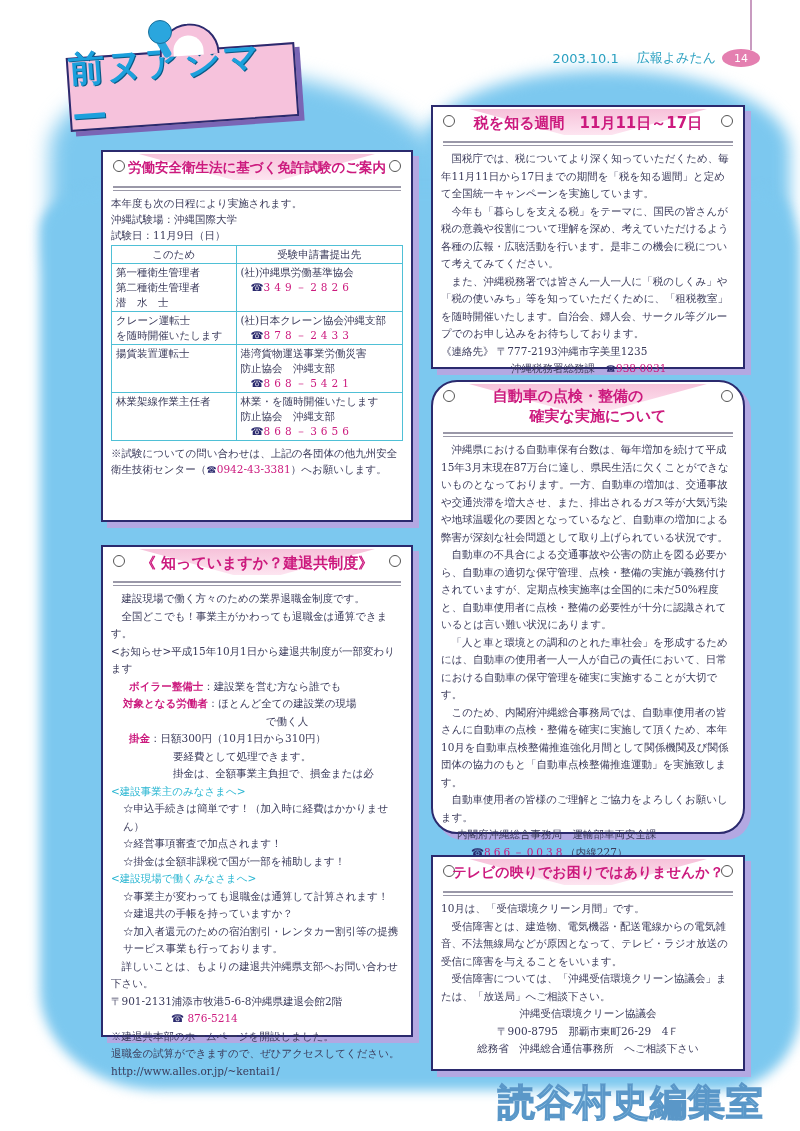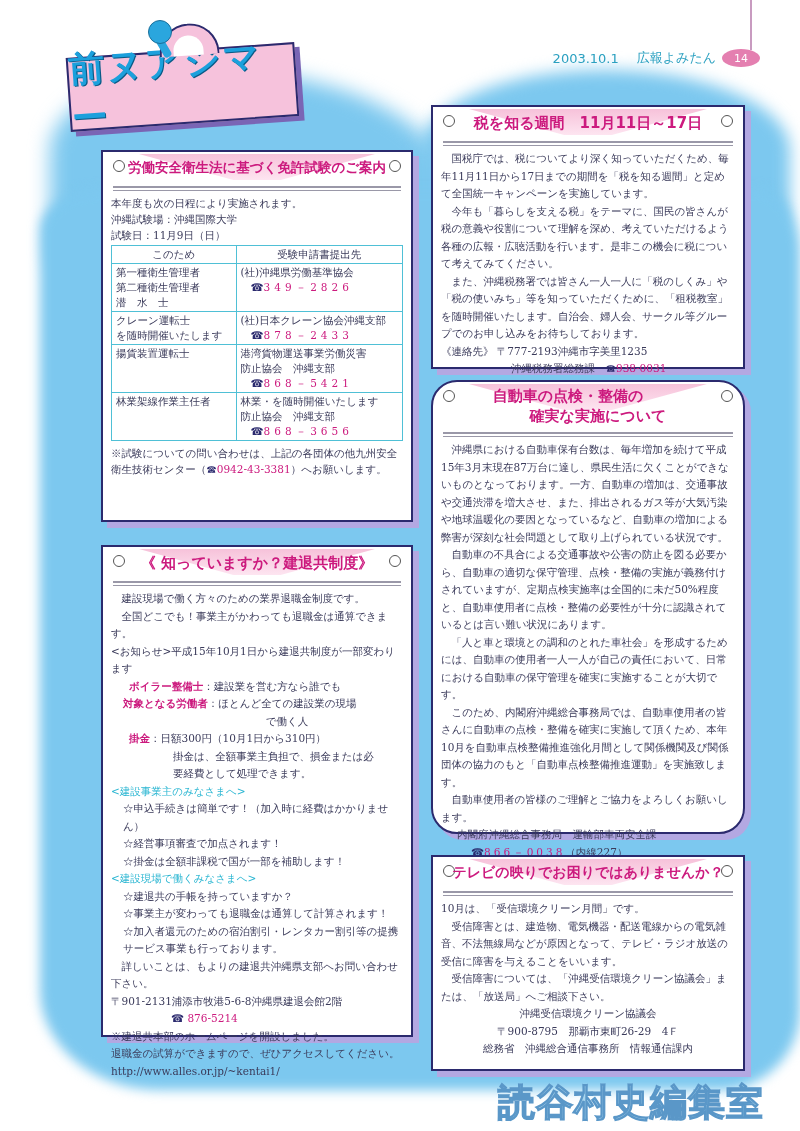--- a/index.html
+++ b/index.html
@@ -202,29 +202,29 @@
   </div>
   <div class="double-rule"></div>
   <div class="body-text">
     <p class="indent">建設現場で働く方々のための業界退職金制度です。</p>
     <p class="indent">全国どこでも！事業主がかわっても退職金は通算できます。</p>
     <p>&lt;お知らせ&gt;平成15年10月1日から建退共制度が一部変わります</p>
     <p style="padding-left:18px"><span class="magenta-b">ボイラー整備士</span><span>：建設業を営む方なら誰でも</span></p>
     <p style="padding-left:12px"><span class="magenta-b">対象となる労働者</span><span>：ほとんど全ての建設業の現場</span></p>
     <p class="center" style="padding-left:60px">で働く人</p>
     <p style="padding-left:18px"><span class="magenta-b">掛金</span><span>：日額300円（10月1日から310円）</span></p>
+    <p style="padding-left:62px">要経費として処理できます。</p>
     <p style="padding-left:62px">掛金は、全額事業主負担で、損金または必</p>
-    <p style="padding-left:62px">要経費として処理できます。</p>
     <p class="cyan">&lt;建設事業主のみなさまへ&gt;</p>
     <p style="padding-left:12px">☆申込手続きは簡単です！（加入時に経費はかかりません）</p>
     <p style="padding-left:12px">☆経営事項審査で加点されます！</p>
     <p style="padding-left:12px">☆掛金は全額非課税で国が一部を補助します！</p>
     <p class="cyan">&lt;建設現場で働くみなさまへ&gt;</p>
+    <p style="padding-left:12px">☆事業主が変わっても退職金は通算して計算されます！</p>
     <p style="padding-left:12px">☆建退共の手帳を持っていますか？</p>
-    <p style="padding-left:12px">☆事業主が変わっても退職金は通算して計算されます！</p>
     <p style="padding-left:12px">☆加入者還元のための宿泊割引・レンタカー割引等の提携サービス事業も行っております。</p>
     <p class="indent">詳しいことは、もよりの建退共沖縄県支部へお問い合わせ下さい。</p>
     <p>〒901-2131浦添市牧港5-6-8沖縄県建退会館2階</p>
     <p style="padding-left:60px"><span class="tel-icon">☎</span> <span class="pink">876-5214</span></p>
     <p>※建退共本部のホームページを開設しました。</p>
     <p><span>退職金の試算ができますので、ぜひアクセスしてください。</span> <span>http://www.alles.or.jp/~kentai1/</span></p>
   </div>
 </div>
 
 <div class="box" style="left:407px; top:105px; width:310px; height:260px;">
@@ -273,17 +273,17 @@
     <span class="head-text" style="font-size:14px">テレビの映りでお困りではありませんか？</span>
     <span class="ring r"></span>
   </div>
   <div class="double-rule"></div>
   <div class="body-text">
     <p>10月は、「受信環境クリーン月間」です。</p>
     <p class="indent">受信障害とは、建造物、電気機器・配送電線からの電気雑音、不法無線局などが原因となって、テレビ・ラジオ放送の受信に障害を与えることをいいます。</p>
     <p class="indent">受信障害については、「沖縄受信環境クリーン協議会」または、「放送局」へご相談下さい。</p>
     <p class="center">沖縄受信環境クリーン協議会</p>
     <p class="center">〒900-8795　那覇市東町26-29　4Ｆ</p>
-    <p class="center">総務省　沖縄総合通信事務所　情報通信課内</p>
+    <p class="center">総務省　沖縄総合通信事務所　へご相談下さい</p>
   </div>
 </div>
 
 <div class="footer-stamp">読谷村史編集室</div>
 
 </body></html>

